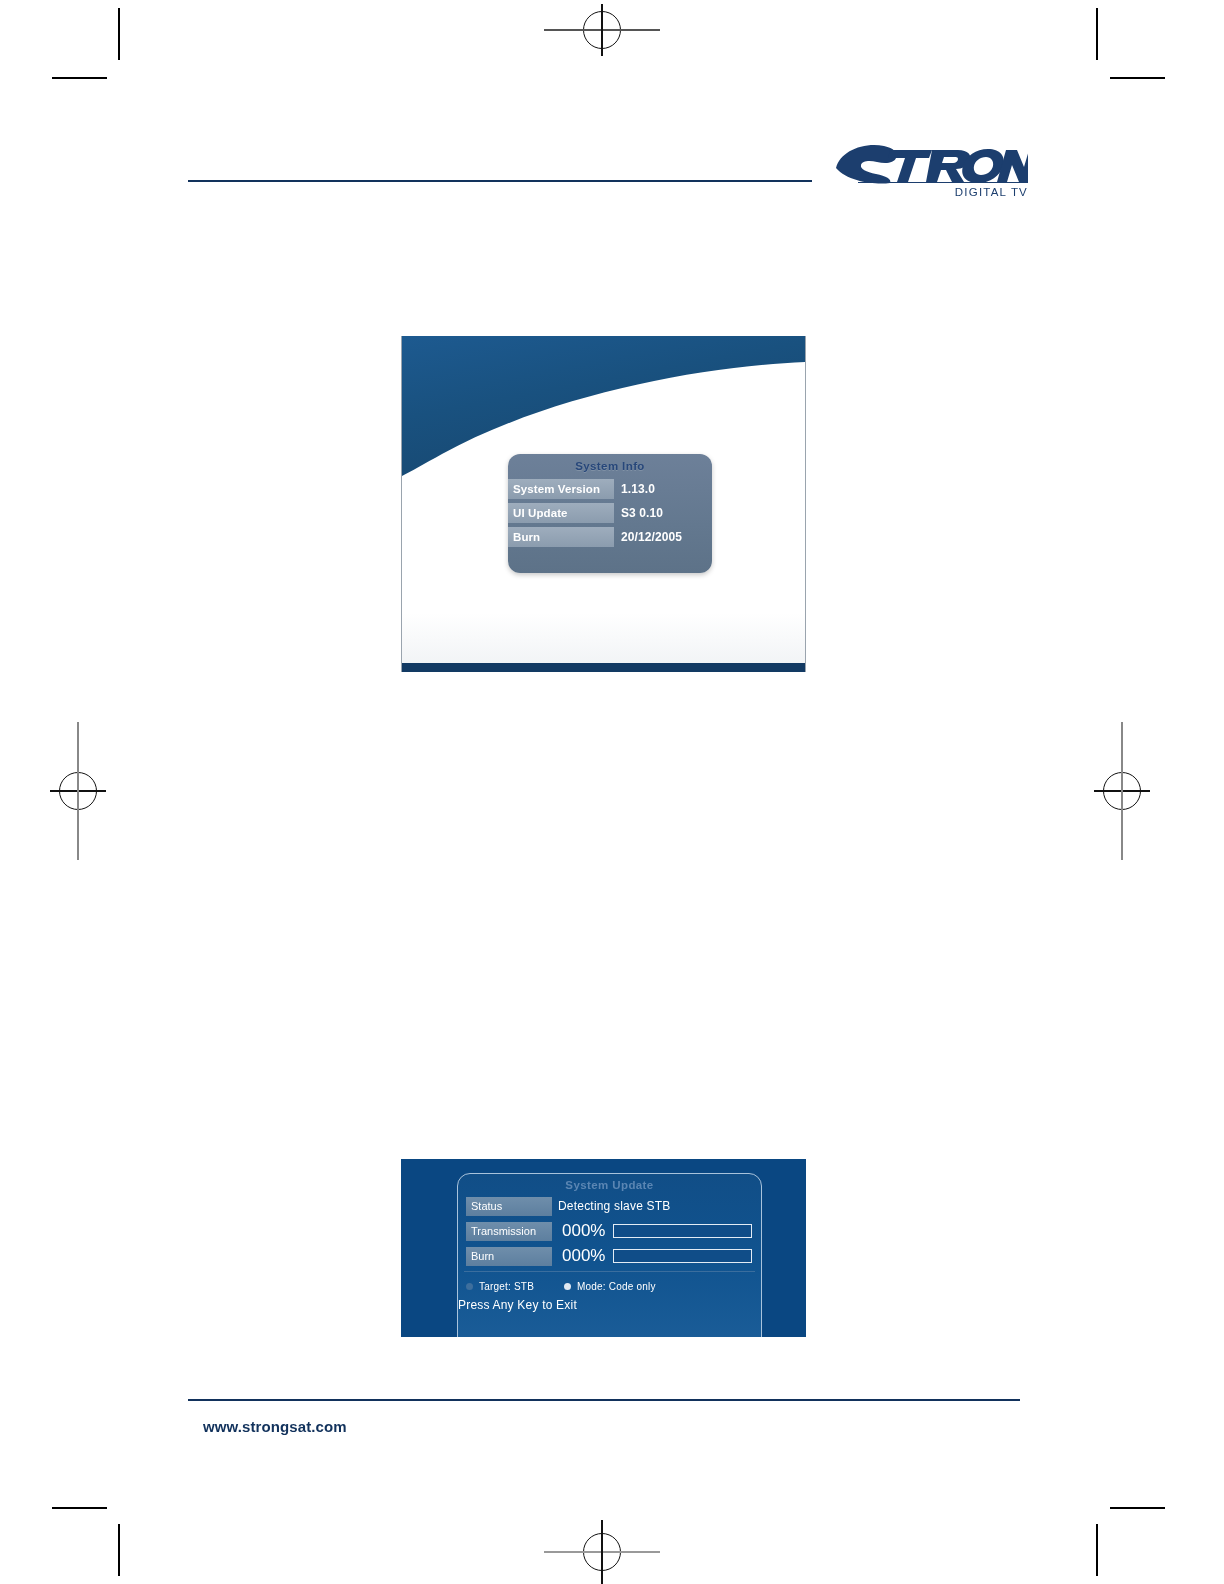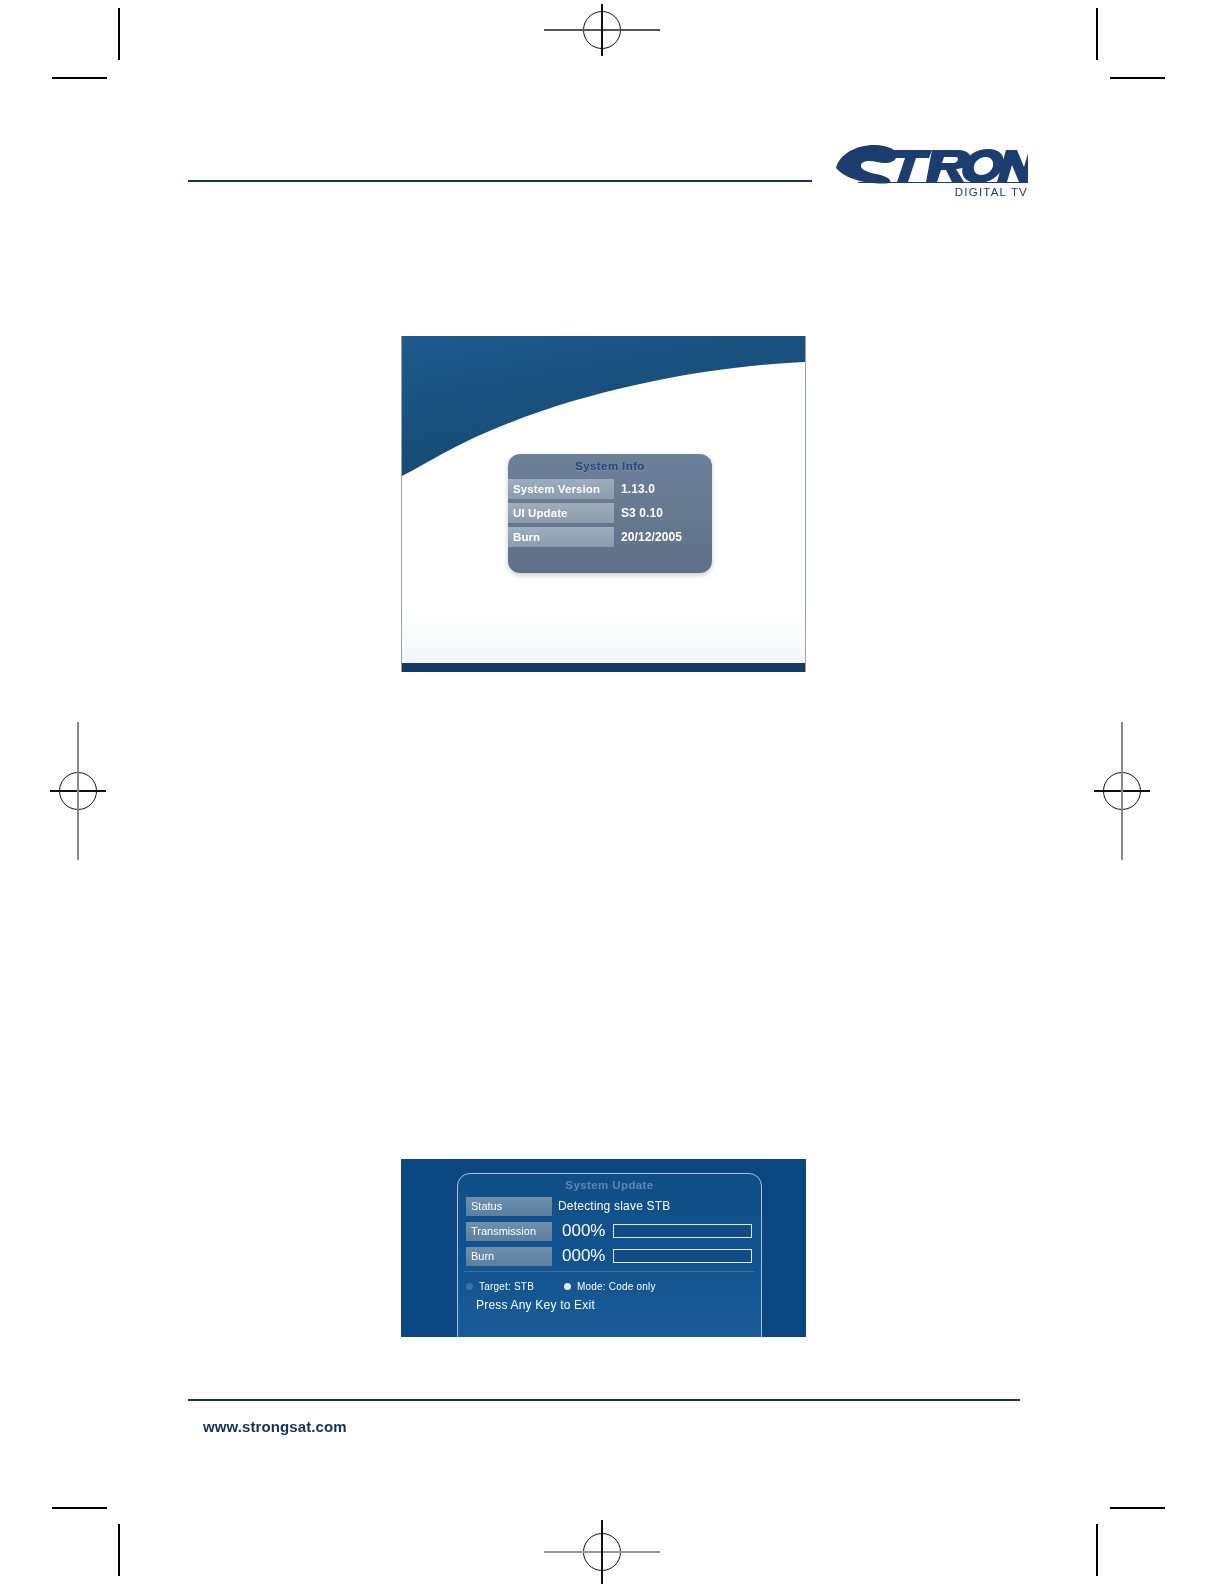--- a/index.html
+++ b/index.html
@@ -272,26 +272,24 @@
     width: 7px; height: 7px;
     border-radius: 50%;
     display: inline-block;
     margin-right: 6px;
     flex: 0 0 auto;
   }
   .osd-update .bullet.dim { background: #3e6f9d; }
   .osd-update .bullet.bright { background: #dfe8f2; }
   .osd-update .opt-gap { width: 30px; flex: 0 0 auto; }
   .osd-update .upd-exit {
-    padding-left: 8px;
     color: #ffffff;
     font-size: 12px;
     letter-spacing: 0.2px;
     margin-top: 2px;
-    margin-left: 10px;
   }
 
   
   .footer-rule {
     position: absolute;
     left: 188px;
     top: 1399px;
     width: 832px;
     height: 1.6px;
     background: #12325c;

